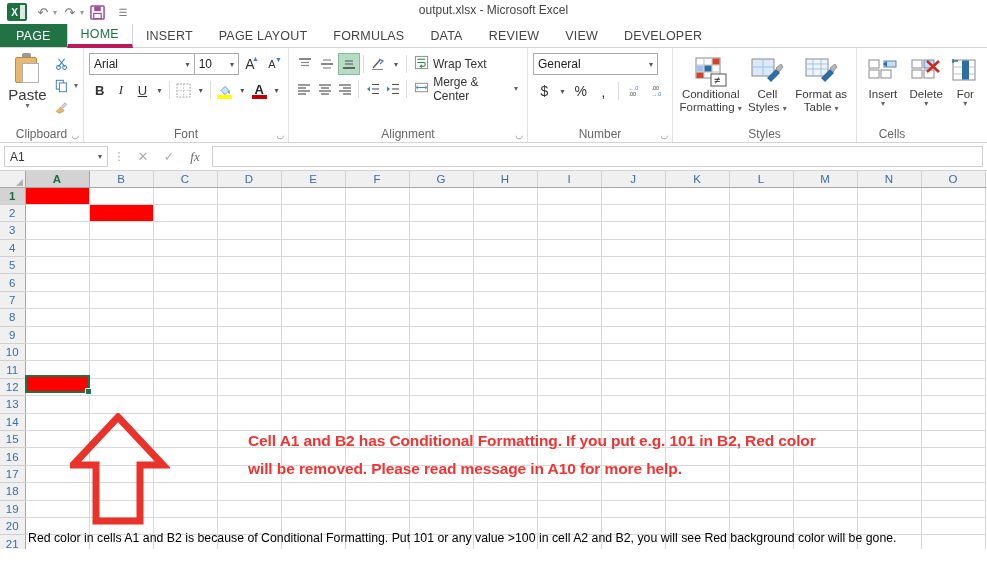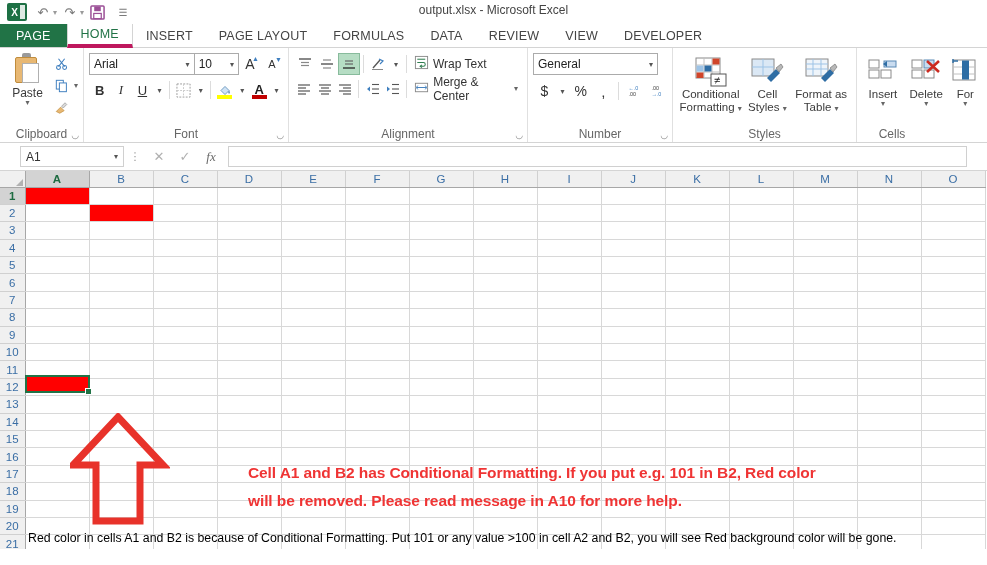--- a/index.html
+++ b/index.html
@@ -131,21 +131,21 @@
     width: 9px; height: 6px;
     background: #9a9a9a;
     border-radius: 2px 2px 0 0;
   }
   .clip-page {
     position: absolute; left: 10px; top: 10px;
     width: 17px; height: 20px;
     background: #fff;
     border: 1px solid #b0b0b0;
   }
-  .paste-label { font-size: 12px; color: #3b3b3b; margin-top: 1px; }
+  .paste-label { font-size: 15px; color: #3b3b3b; margin-top: 1px; }
   .dropcaret { font-size: 8px; color: #666; line-height: 6px; }
   .clip-small {
     display: flex; flex-direction: column;
     justify-content: flex-start;
     padding-top: 3px; gap: 3px;
   }
   .clip-row { display: flex; align-items: center; height: 19px; gap: 2px; padding-left: 2px; }
   .mini-icon { width: 20px; height: 18px; display: flex; align-items: center; justify-content: center; font-size: 13px; }
 
   
@@ -199,21 +199,21 @@
     padding-top: 3px;
     font-size: 11.5px; color: #3b3b3b;
     text-align: center; line-height: 13px;
   }
   .bigbtn .glyph { height: 34px; display: flex; align-items: flex-end; justify-content: center; }
 
   
   .fbar {
     height: 28px;
     display: flex; align-items: center;
-    padding: 2px 20px;
+    padding: 2px 4px;
     background: #fff;
     border-bottom: 1px solid #d4d4d4;
   }
   .namebox {
     width: 104px; height: 21px;
     border: 1px solid #d0d0d0;
     background: #fff;
     display: flex; align-items: center;
     padding: 0 5px;
     font-size: 12px; color: #333;
@@ -304,21 +304,20 @@
     border: 1px solid #fff;
   }
   .redmsg {
     left: 248px; top: 256px;
     width: 690px;
     font-size: 15.5px;
     font-weight: bold;
     color: #ef3434;
     line-height: 28px;
     letter-spacing: -.1px;
-    margin-top: 32px;
   }
   .arrowsvg { left: 70px; top: 242px; }
   .a10text {
     left: 28px; top: 360px;
     font-size: 12.3px;
     color: #000;
     white-space: nowrap;
   }
 </style>
 </head>

